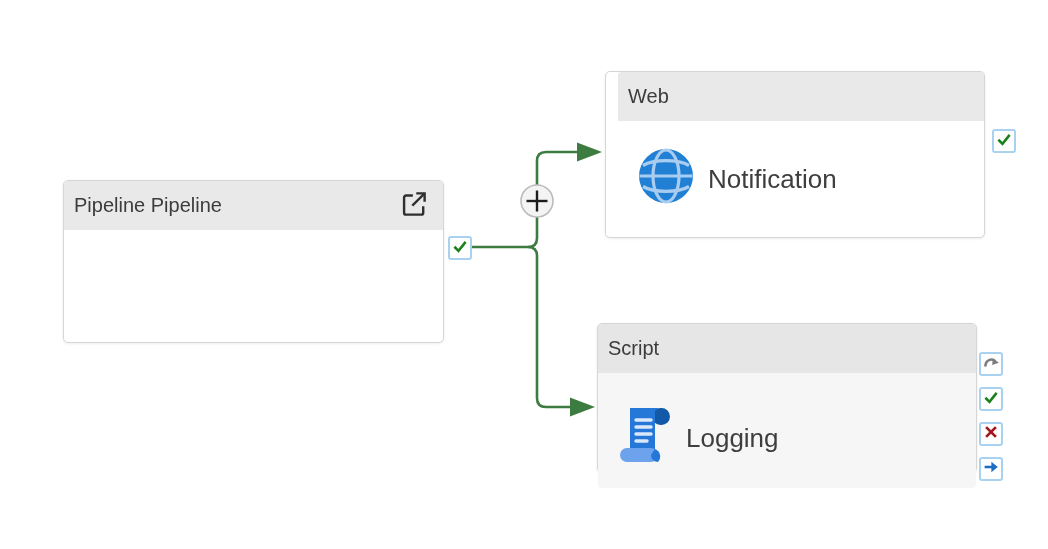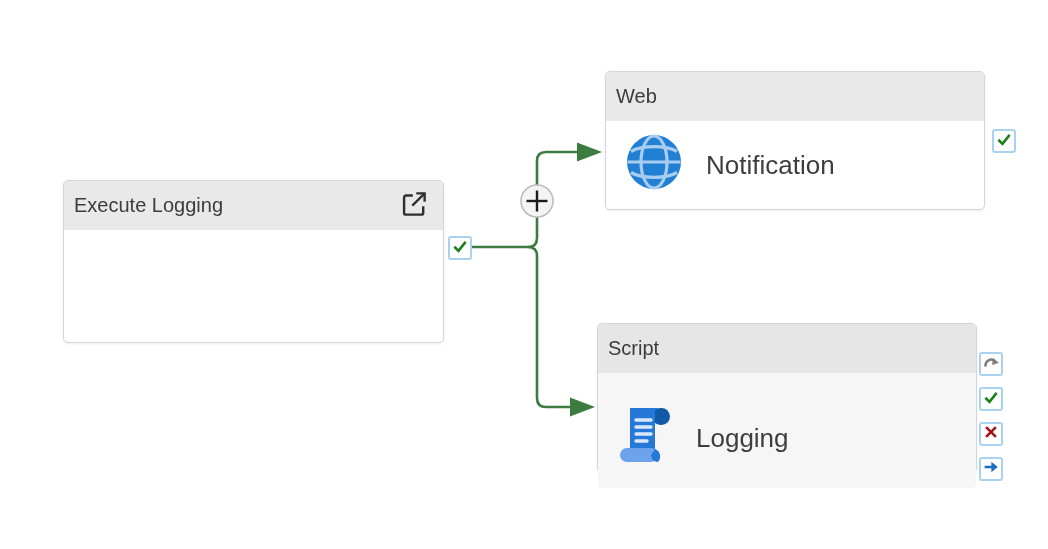--- a/index.html
+++ b/index.html
@@ -14,21 +14,21 @@
     border:1px solid #d6d6d6; border-radius:5px;
     box-shadow:0 1px 3px rgba(0,0,0,0.07);
   }
   .node-header {
     height:49px; background:#e9e9e9; border-radius:4px 4px 0 0;
     display:flex; align-items:center; padding:0 10px;
     color:#3d3c3c; font-size:20px;
   }
   .node-body {
     height:calc(100% - 49px); display:flex; align-items:center;
-    padding-left:18px; gap:22px; color:#3f3e3e; font-size:26px;
+    padding-left:18px; gap:12px; color:#3f3e3e; font-size:26px;
     border-radius:0 0 4px 4px;
   }
   .node-type { white-space:nowrap; }
   .node-name { white-space:nowrap; }
   .launch-btn {
     margin-left:auto; width:38px; height:38px; border:none; background:transparent;
     display:flex; align-items:center; justify-content:center; cursor:pointer; padding:0;
   }
   .node-script { background:#f6f6f6; }
   .node-script .node-header { background:#e6e6e6; }
@@ -54,41 +54,41 @@
       <circle cx="537" cy="201" r="16" fill="#f4f4f4" stroke="#bcbcbc" stroke-width="1.6"></circle>
       <g>
         <line x1="526.5" y1="201" x2="547.5" y2="201" stroke="#1c1c1c" stroke-width="2.4"></line>
         <line x1="537" y1="190.5" x2="537" y2="211.5" stroke="#1c1c1c" stroke-width="2.4"></line>
       </g>
     </g>
   </svg>
 
   <div class="node" style="left:63px; top:180px; width:381px; height:163px;">
     <div class="node-header">
-      <span class="node-type">Execute Logging</span>
+      <span class="node-type">Pipeline Pipeline</span>
       <button class="launch-btn">
         <span>
           <svg width="34" height="34" viewBox="0 0 24 24">
             <path d="M18.5 13.5v4.6a1.4 1.4 0 0 1-1.4 1.4H6.4A1.4 1.4 0 0 1 5 18.1V7.4A1.4 1.4 0 0 1 6.4 6h4.8" fill="none" stroke="#2f2f2f" stroke-width="1.7"></path>
             <path d="M10.8 13.2 19.4 4.6" fill="none" stroke="#2f2f2f" stroke-width="1.7"></path>
             <path d="M13.6 4.5h5.9v5.9" fill="none" stroke="#2f2f2f" stroke-width="1.7"></path>
           </svg>
         </span>
       </button>
     </div>
     <div class="port" style="left:384px; top:55px;">
       <span>
         <svg width="18" height="18" viewBox="0 0 24 24">
           <path d="M4.5 13 10 18.5 19.5 6.5" fill="none" stroke="#1a801a" stroke-width="3.4"></path>
         </svg>
       </span>
     </div>
   </div>
 
-  <div class="node" style="left:605px; top:71px; width:380px; height:139px;">
+  <div class="node" style="left:605px; top:71px; width:380px; height:167px;padding-left:12px;">
     <div class="node-header">
       <span class="node-type">Web</span>
     </div>
     <div class="node-body">
       <span class="activity-icon">
         <svg width="60" height="60" viewBox="0 0 60 60">
           <circle cx="30" cy="30" r="27" fill="#2180d4"></circle>
           <g fill="none" stroke="#a9cdf1" stroke-width="3.2">
             <ellipse cx="30" cy="30" rx="13" ry="26"></ellipse>
             <path d="M7,19.5 C18,13 42,13 53,19.5"></path>

